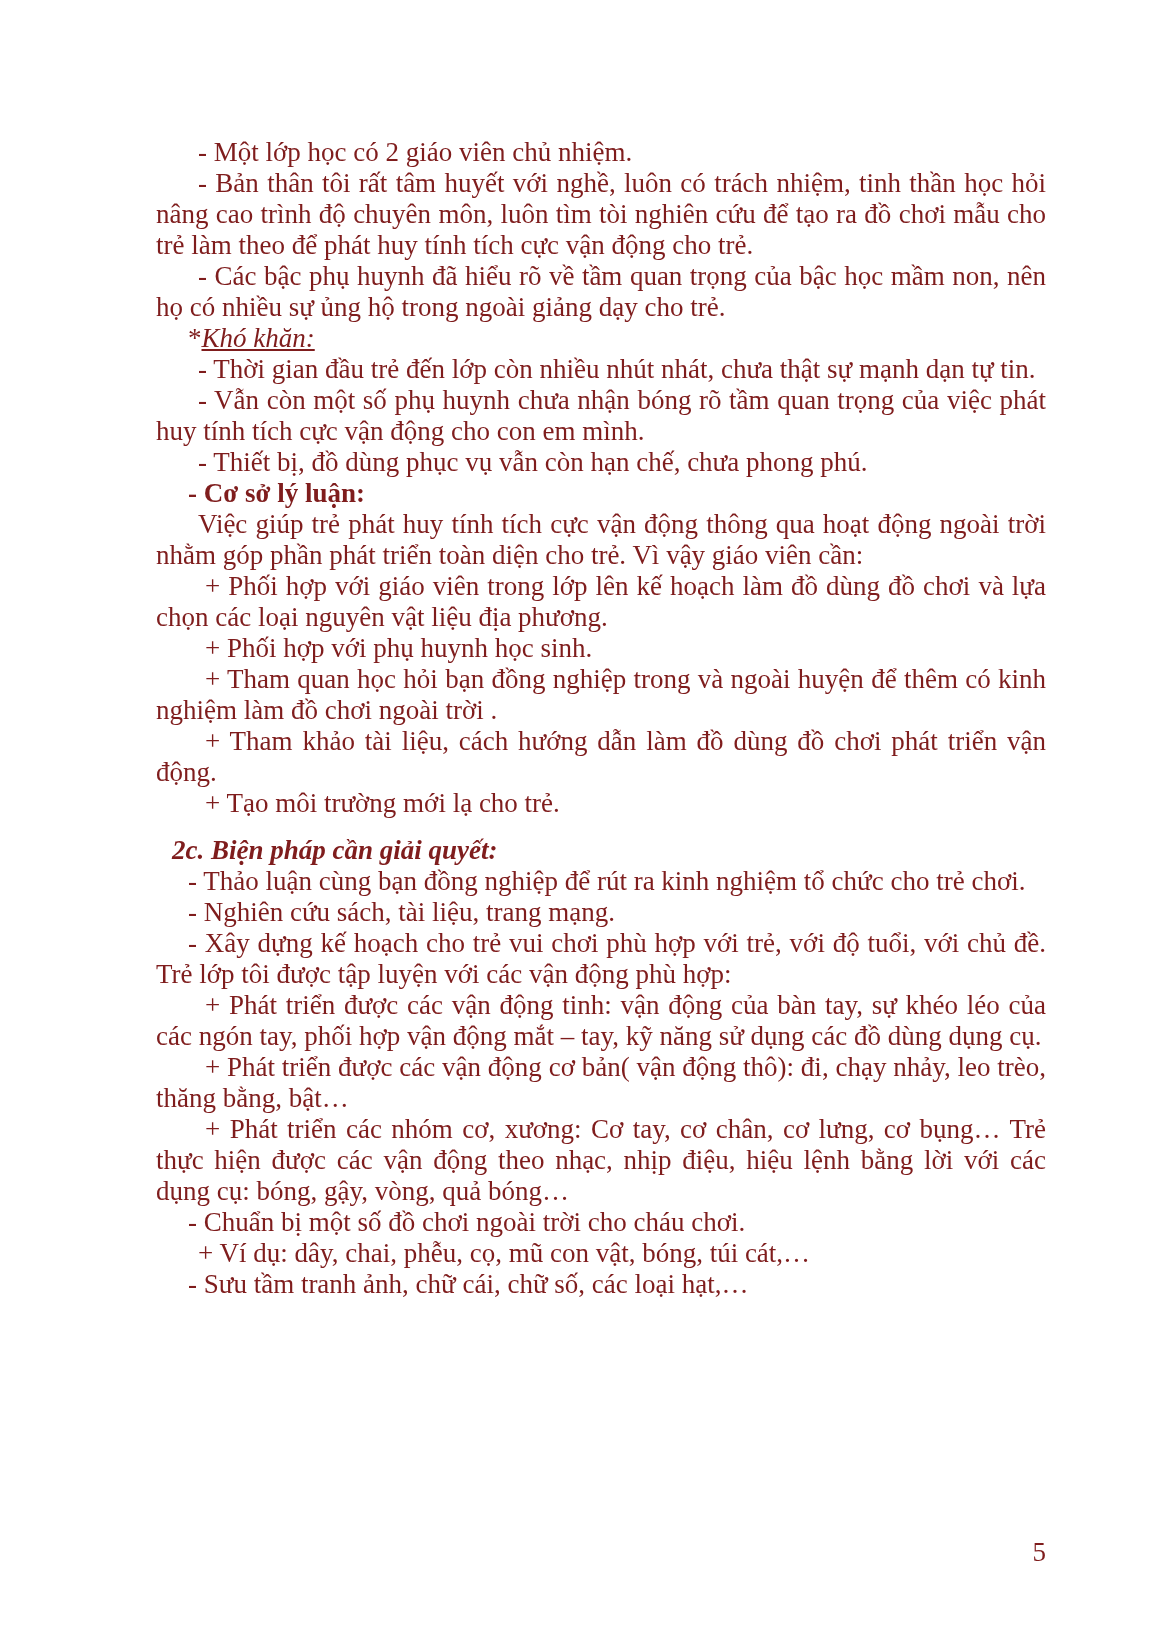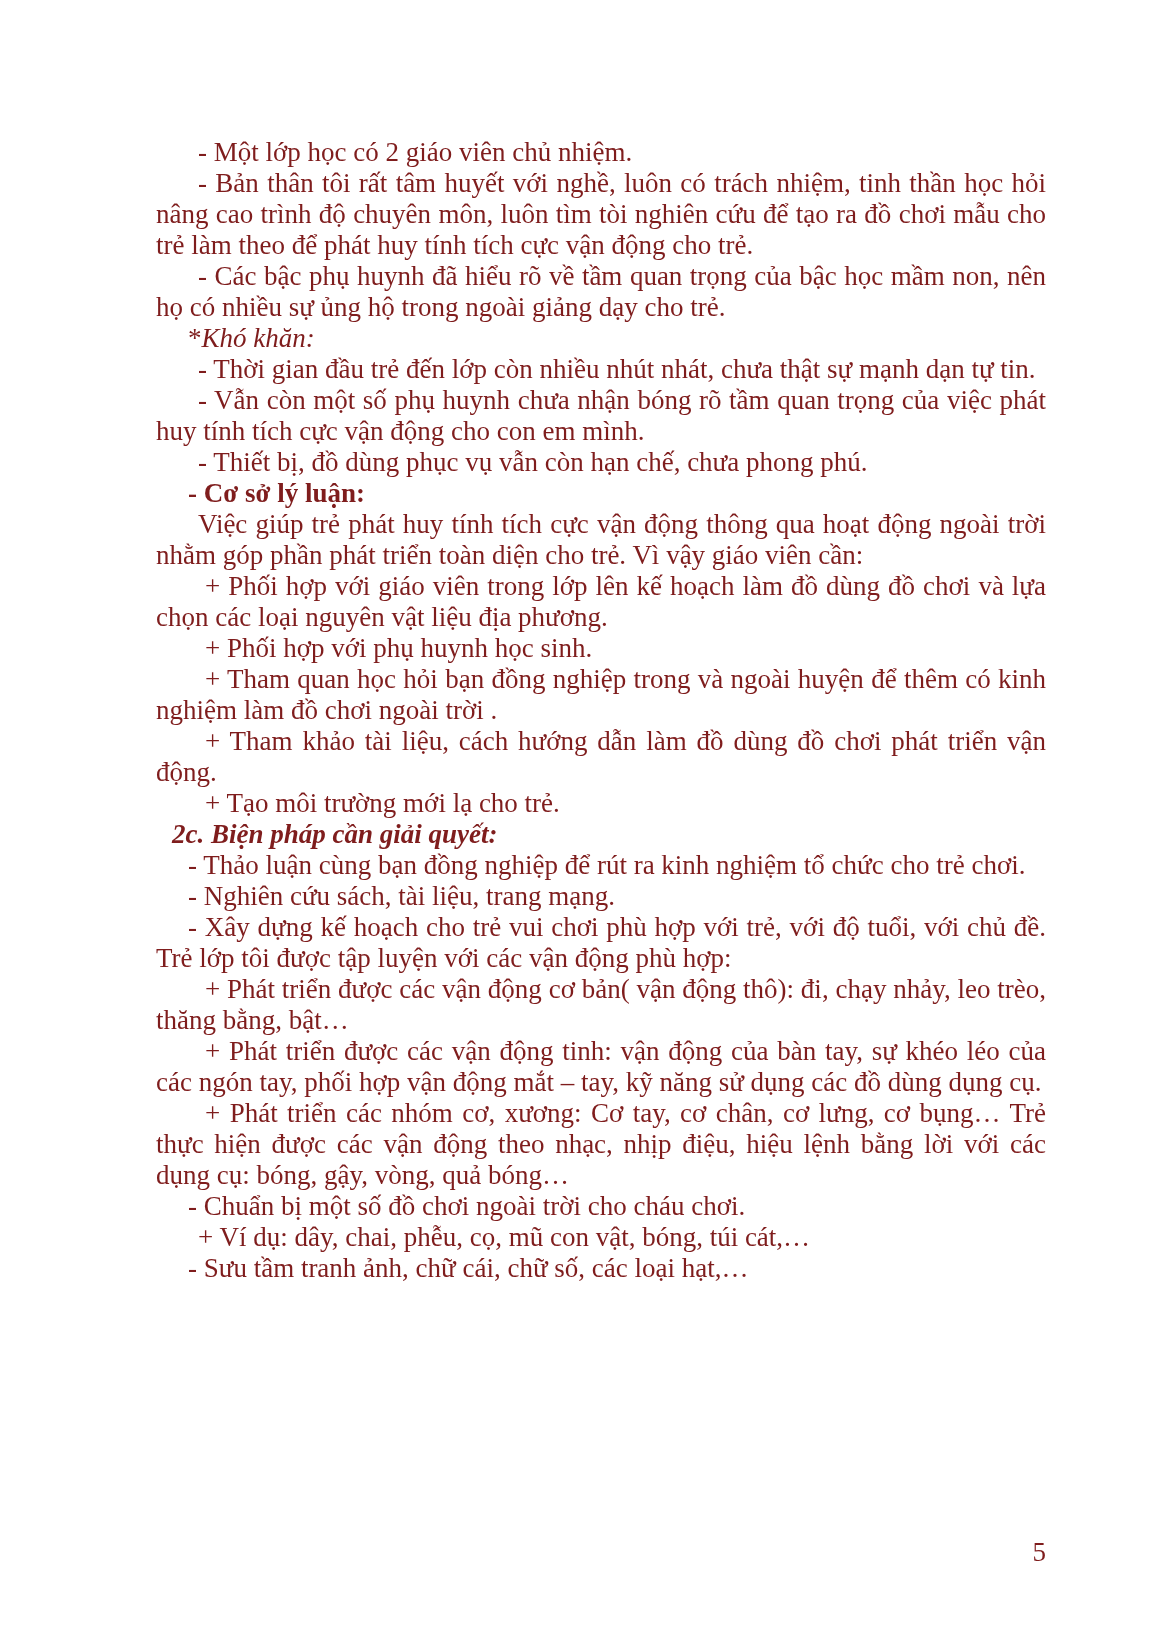--- a/index.html
+++ b/index.html
@@ -19,28 +19,28 @@
     position: absolute;
     left: 156px;
     top: 137px;
     width: 890px;
   }
   .para {
     margin: 0;
     text-align: justify;
     text-justify: inter-word;
   }
-  .indent-sm  { text-indent: 16px; }
+  .indent-sm  { text-indent: 16px; margin-top: 16px; }
   .indent-bp  { text-indent: 26px; }
   .indent-md  { text-indent: 32px; }
   .indent-lg  { text-indent: 42px; }
   .indent-xl  { text-indent: 49px; }
   .style-bold { font-weight: bold; }
   .style-bold-italic { font-weight: bold; font-style: italic; }
-  .style-italic-underline { font-style: italic; }
+  .style-italic-underline { font-style: italic; text-decoration: underline; }
   .page-number {
     position: absolute;
     right: 112px;
     top: 1537px;
     text-align: right;
   }
 </style>
 </head>
 <body>
 
@@ -57,21 +57,21 @@
       <p class="para indent-lg style-normal">Việc giúp trẻ phát huy tính tích cực vận động thông qua hoạt động ngoài trời  nhằm góp phần phát triển toàn diện cho trẻ. Vì vậy giáo viên cần:</p>
       <p class="para indent-xl style-normal">+ Phối hợp với giáo viên trong lớp lên kế hoạch làm đồ dùng đồ chơi và lựa chọn các loại nguyên vật liệu địa phương.</p>
       <p class="para indent-xl style-normal">+ Phối hợp với phụ huynh học sinh.</p>
       <p class="para indent-xl style-normal">+ Tham quan học hỏi bạn đồng nghiệp trong và ngoài huyện để thêm có kinh nghiệm làm đồ chơi ngoài trời .</p>
       <p class="para indent-xl style-normal">+ Tham khảo tài liệu, cách hướng dẫn làm đồ dùng đồ chơi phát triển vận động.</p>
       <p class="para indent-xl style-normal">+ Tạo môi trường mới lạ cho trẻ.</p>
       <p class="para indent-sm style-bold-italic">2c. Biện pháp cần giải quyết:</p>
       <p class="para indent-md style-normal">- Thảo luận cùng bạn đồng nghiệp để rút ra kinh nghiệm tổ chức cho trẻ chơi.</p>
       <p class="para indent-md style-normal">- Nghiên cứu sách, tài liệu, trang mạng.</p>
       <p class="para indent-md style-normal">- Xây dựng kế hoạch cho trẻ vui chơi phù hợp với trẻ, với độ tuổi, với chủ đề. Trẻ lớp tôi được tập luyện với các vận động phù hợp:</p>
+      <p class="para indent-xl style-normal">+ Phát triển được các vận động tinh: vận động của bàn tay, sự khéo léo của các ngón tay, phối hợp vận động mắt – tay, kỹ năng sử dụng các đồ dùng dụng cụ.</p>
       <p class="para indent-xl style-normal">+ Phát triển được các vận động cơ bản( vận động thô): đi, chạy nhảy, leo trèo, thăng bằng, bật…</p>
-      <p class="para indent-xl style-normal">+ Phát triển được các vận động tinh: vận động của bàn tay, sự khéo léo của các ngón tay, phối hợp vận động mắt – tay, kỹ năng sử dụng các đồ dùng dụng cụ.</p>
       <p class="para indent-xl style-normal">+ Phát triển các nhóm cơ, xương: Cơ tay, cơ chân, cơ lưng, cơ bụng… Trẻ thực hiện được các vận động theo nhạc, nhịp điệu, hiệu lệnh bằng lời với các dụng cụ: bóng, gậy, vòng, quả bóng…</p>
       <p class="para indent-md style-normal">- Chuẩn bị một số đồ chơi ngoài trời cho cháu chơi.</p>
       <p class="para indent-lg style-normal">+ Ví dụ: dây, chai, phễu, cọ, mũ con vật, bóng, túi cát,…</p>
       <p class="para indent-md style-normal">- Sưu tầm tranh ảnh, chữ cái, chữ số, các loại hạt,…</p>
     </div>
   <div class="page-number">5</div>
 </div>
 
 </body></html>

